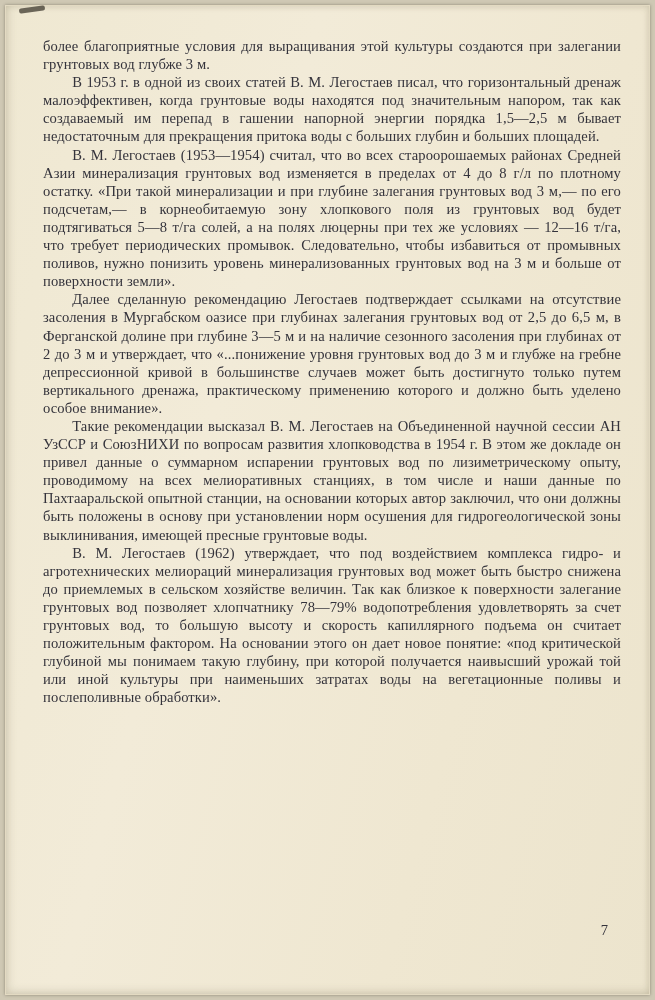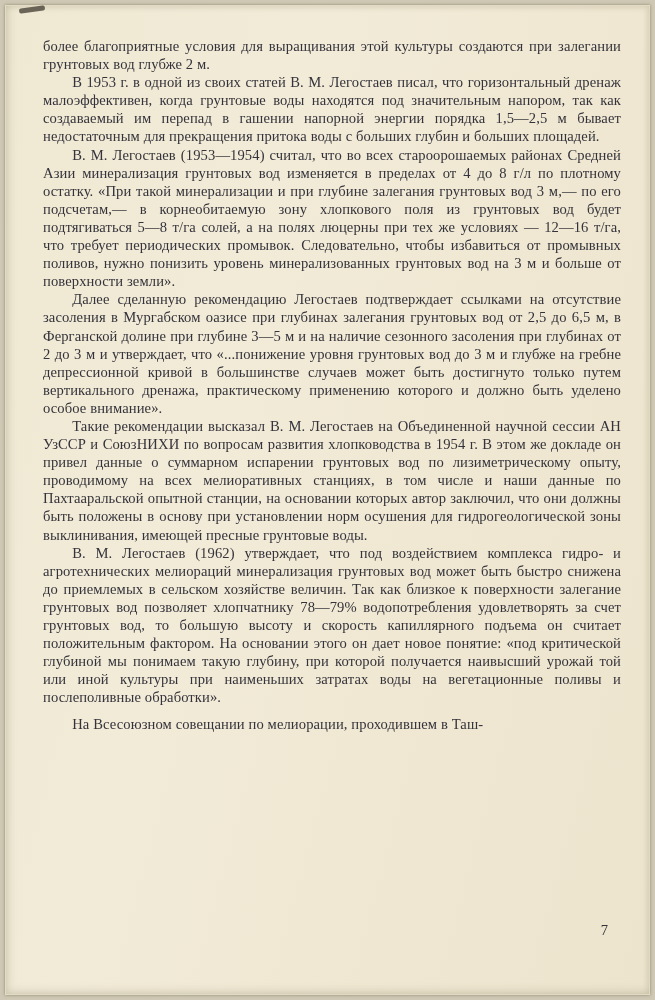--- a/index.html
+++ b/index.html
@@ -66,23 +66,22 @@
     font-size: 14.6px;
   }
 </style>
 </head>
 <body>
 
 <div class="page">
   <div class="corner-mark"></div>
 
   <div class="text-block">
-    <p class="no-indent">более благоприятные условия для выращивания этой культуры создаются при залегании грунтовых вод глубже 2 м.</p>
+    <p class="no-indent">более благоприятные условия для выращивания этой культуры создаются при залегании грунтовых вод глубже 3 м.</p>
     <p>В 1953 г. в одной из своих статей В. М. Легостаев писал, что горизонтальный дренаж малоэффективен, когда грунтовые воды находятся под значительным напором, так как создаваемый им перепад в гашении напорной энергии порядка 1,5—2,5 м бывает недостаточным для прекращения притока воды с больших глубин и больших площадей.</p>
     <p>В. М. Легостаев (1953—1954) считал, что во всех староорошаемых районах Средней Азии минерализация грунтовых вод изменяется в пределах от 4 до 8 г/л по плотному остатку. «При такой минерализации и при глубине залегания грунтовых вод 3 м,— по его подсчетам,— в корнеобитаемую зону хлопкового поля из грунтовых вод будет подтягиваться 5—8 т/га солей, а на полях люцерны при тех же условиях — 12—16 т/га, что требует периодических промывок. Следовательно, чтобы избавиться от промывных поливов, нужно понизить уровень минерализованных грунтовых вод на 3 м и больше от поверхности земли».</p>
     <p>Далее сделанную рекомендацию Легостаев подтверждает ссылками на отсутствие засоления в Мургабском оазисе при глубинах залегания грунтовых вод от 2,5 до 6,5 м, в Ферганской долине при глубине 3—5 м и на наличие сезонного засоления при глубинах от 2 до 3 м и утверждает, что «...понижение уровня грунтовых вод до 3 м и глубже на гребне депрессионной кривой в большинстве случаев может быть достигнуто только путем вертикального дренажа, практическому применению которого и должно быть уделено особое внимание».</p>
     <p>Такие рекомендации высказал В. М. Легостаев на Объединенной научной сессии АН УзССР и СоюзНИХИ по вопросам развития хлопководства в 1954 г. В этом же докладе он привел данные о суммарном испарении грунтовых вод по лизиметрическому опыту, проводимому на всех мелиоративных станциях, в том числе и наши данные по Пахтааральской опытной станции, на основании которых автор заключил, что они должны быть положены в основу при установлении норм осушения для гидрогеологической зоны выклинивания, имеющей пресные грунтовые воды.</p>
     <p>В. М. Легостаев (1962) утверждает, что под воздействием комплекса гидро- и агротехнических мелиораций минерализация грунтовых вод может быть быстро  снижена до приемлемых в сельском хозяйстве величин. Так как близкое к поверхности залегание грунтовых вод позволяет хлопчатнику 78—79% водопотребления удовлетворять за счет грунтовых вод, то большую высоту и скорость капиллярного подъема он считает положительным фактором. На основании этого он дает новое понятие:  «под критической глубиной мы понимаем такую глубину, при которой получается наивысший урожай той или иной культуры при наименьших затратах воды на вегетационные поливы и послеполивные обработки».</p>
-    <p class="gap-before">На Всесоюзном совещании по мелиорации, проходившем в Таш-</p>
   </div>
 
   <div class="page-number">7</div>
 </div>
 
 </body></html>

